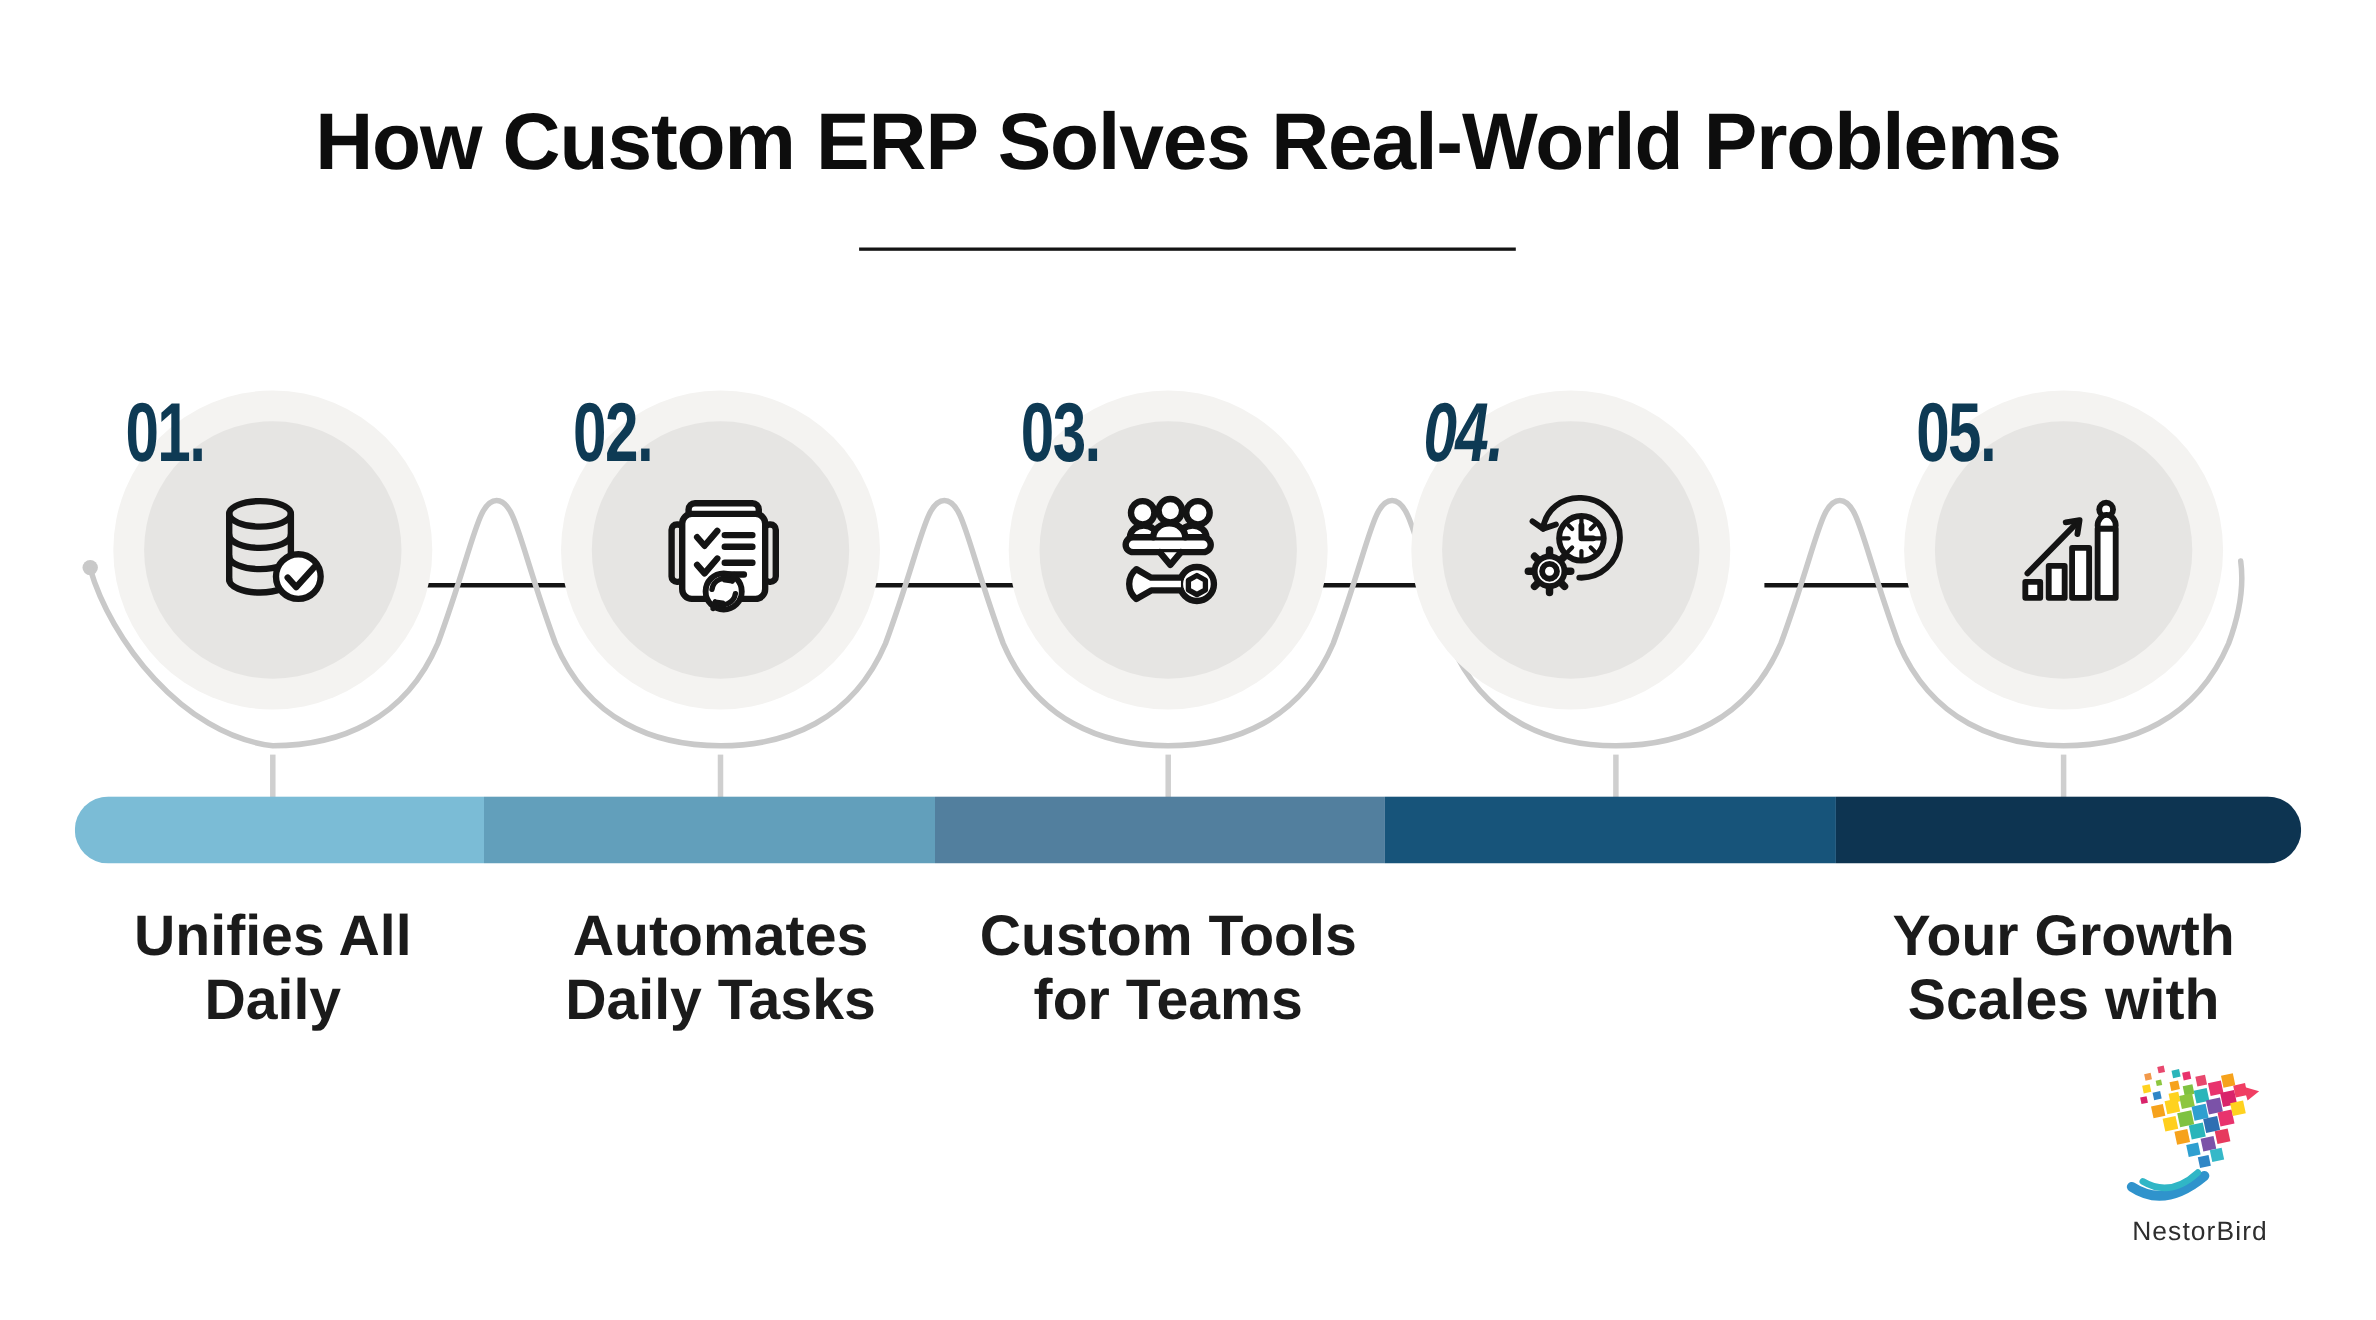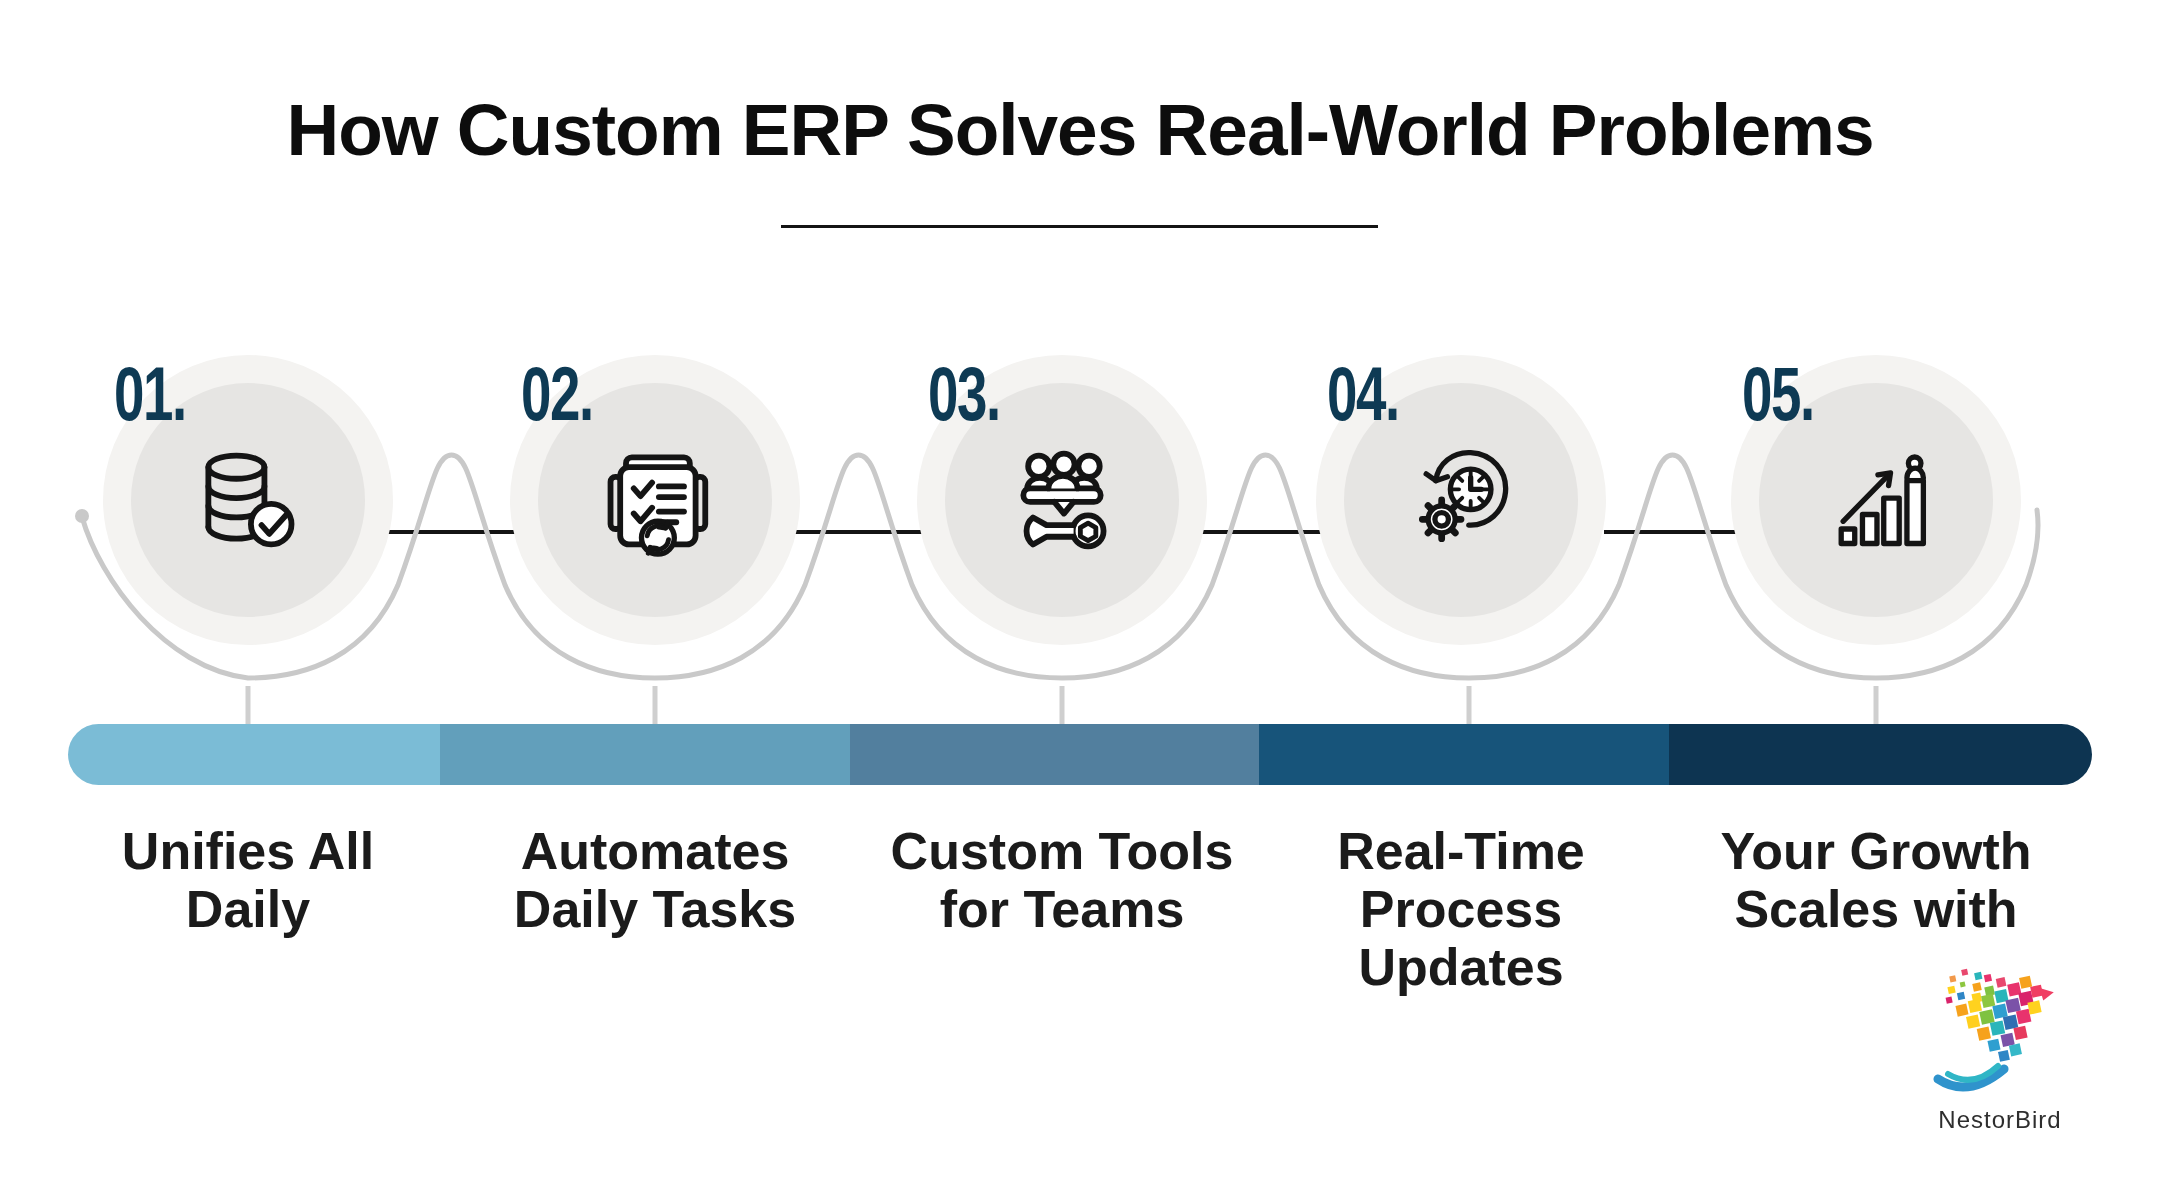--- a/index.html
+++ b/index.html
@@ -21,21 +21,21 @@
   }
 
   
   .decor { position:absolute; top:0; left:0; }
 
   
   .step { position:absolute; top:0; width:400px; height:930px; }
   .step.s1 { left:48px; }
   .step.s2 { left:455px; }
   .step.s3 { left:862px; }
-  .step.s4 { left:1261px; }
+  .step.s4 { left:1228px;font-style:italic; }
   .step.s5 { left:1676px; }
 
   .num {
     position:absolute; top:356px; left:66px;
     font-size:76px; font-weight:700; color:#0e3a54;
     letter-spacing:-2px; line-height:1;
     transform:scaleX(0.72); transform-origin:left top;
   }
   .ring {
     position:absolute; left:55px; top:355px; width:290px; height:290px;
@@ -215,24 +215,20 @@
           <path d="M70 31 v6 M70 61 v6 M52 49 h6 M82 49 h6"></path>
           <path d="M57.3 36.3 l4 4 M78.7 57.7 l4 4 M82.7 36.3 l-4 4 M61.3 57.7 l-4 4"></path>
         </g>
         <path d="M70 49 V37 M70 49 h11"></path>
         <g stroke-width="7">
           <path d="M54 80 h6 M49.9 89.9 l4.2 4.2 M40 94 v6 M30.1 89.9 l-4.2 4.2 M26 80 h-6 M30.1 70.1 l-4.2 -4.2 M40 66 v-6 M49.9 70.1 l4.2 -4.2"></path>
         </g>
         <circle cx="40" cy="80" r="14" fill="#ffffff"></circle>
         <circle cx="40" cy="80" r="7"></circle>
       </svg>
-    </div>
-    <div class="label">
-      <div>Real-Time</div>
-      <div>Process Updates</div>
     </div>
   </div>
 
   <div class="step s5">
     <div class="ring"></div>
     <div class="disc"></div>
     <div class="num">05.</div>
     <div class="icon">
       <svg viewBox="0 0 120 120" fill="none" stroke="#141414" stroke-width="5.5" stroke-linecap="round" stroke-linejoin="round">
         <circle cx="100" cy="22" r="6.5" fill="#ffffff"></circle>

